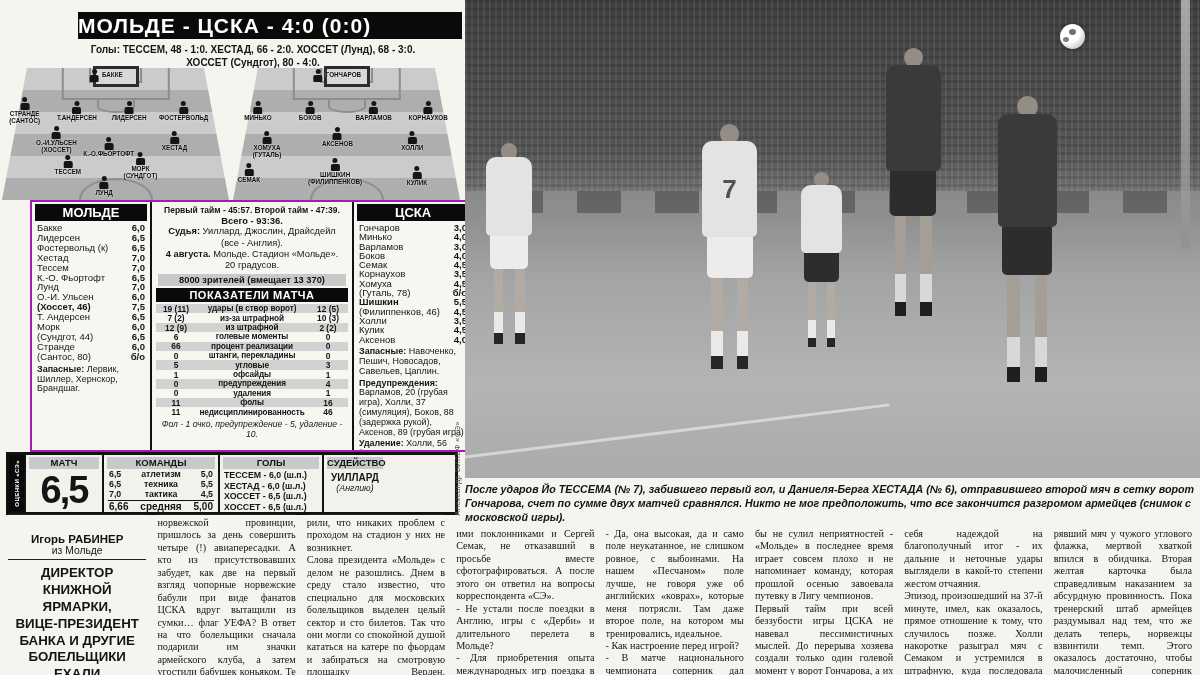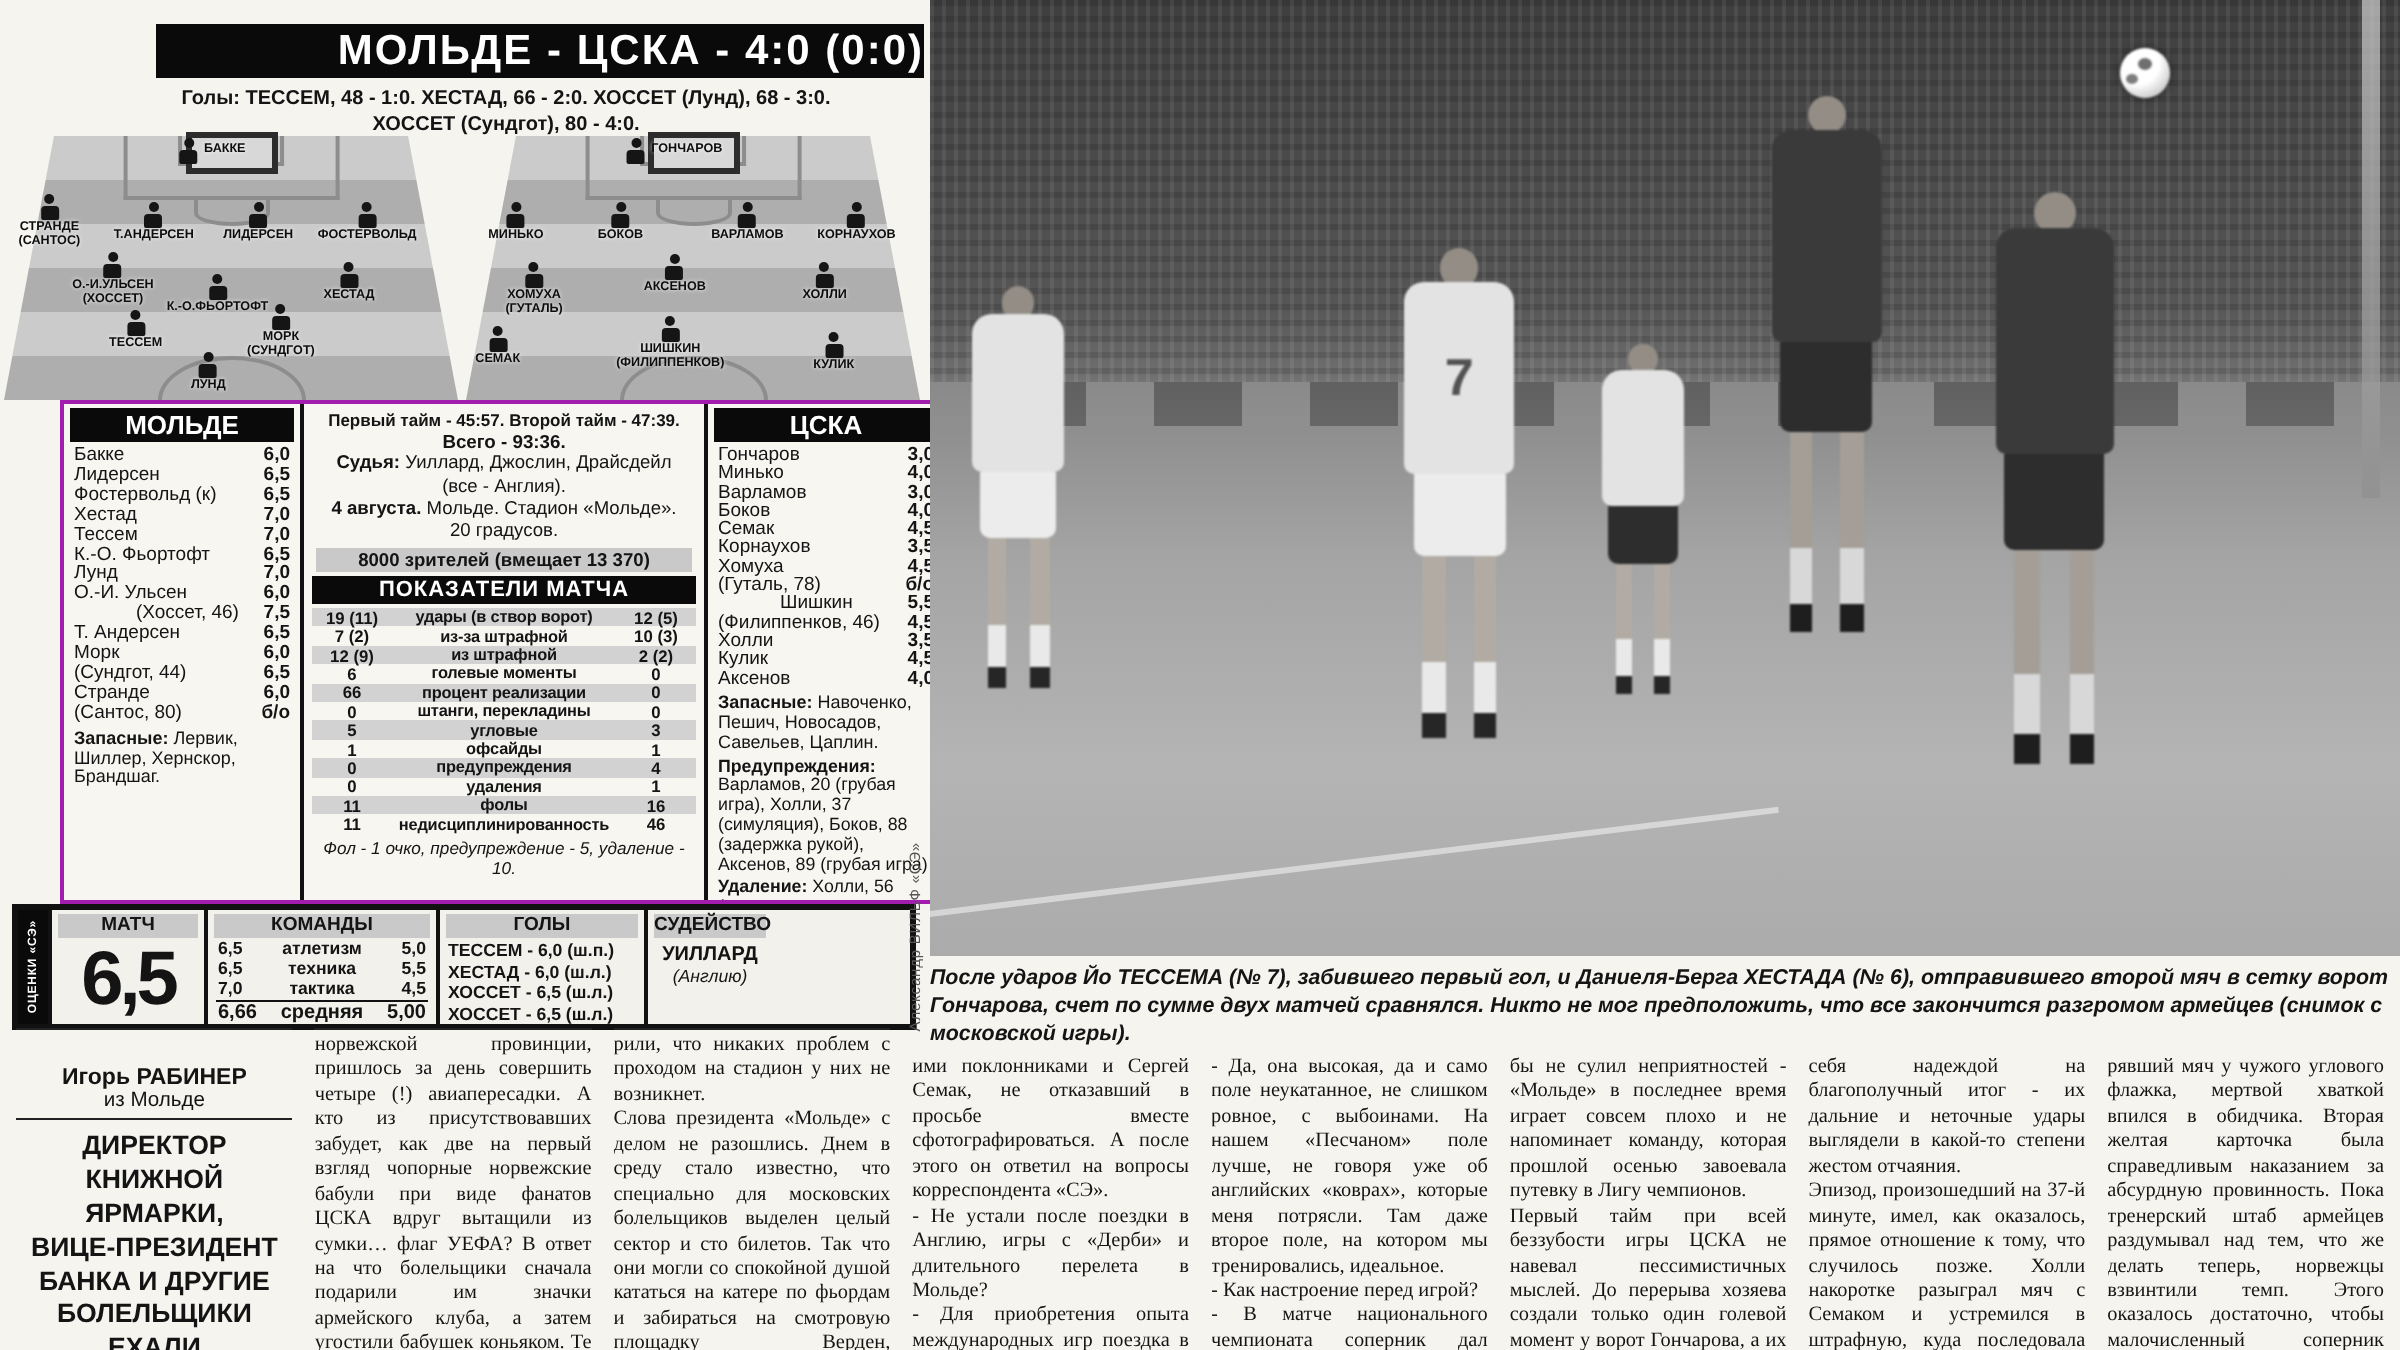--- a/index.html
+++ b/index.html
@@ -3,21 +3,21 @@
 <meta charset="utf-8">
 <style>
   html,body{margin:0;padding:0;}
   body{width:1200px;height:675px;position:relative;overflow:hidden;background:#f5f4ef;
        font-family:"Liberation Sans",sans-serif;color:#141414;}
   .page{position:absolute;inset:0;}
 
   
   .left-panel{position:absolute;left:0;top:0;width:462px;height:512px;}
   .title-bar{position:absolute;left:78px;top:12px;width:384px;height:27px;background:#0a0a0a;color:#fff;
-             font-weight:bold;font-size:21px;line-height:27px;text-align:right;letter-spacing:1px;}
+             font-weight:bold;font-size:21px;line-height:27px;text-align:left;letter-spacing:1px;}
   .goals-line{position:absolute;left:44px;top:43px;width:418px;text-align:center;font-size:10px;
               font-weight:bold;line-height:1.3;white-space:pre-line;}
 
   .pitches{position:absolute;left:2px;top:68px;width:458px;height:132px;display:flex;gap:4px;}
   .pitch{position:relative;width:227px;height:132px;}
   .grass{position:absolute;inset:0;clip-path:polygon(11% 0,89% 0,100% 100%,0 100%);
          background:repeating-linear-gradient(180deg,#cbcbcb 0 22px,#aeaeae 22px 44px);}
   .pen-area{position:absolute;top:0;left:50%;transform:translateX(-50%);width:46%;height:30px;
             border:2px solid #8d8d8d;border-top:none;}
   .goal-area{position:absolute;top:0;left:50%;transform:translateX(-50%);width:22%;height:13px;
@@ -44,21 +44,21 @@
           background:#f7f6f1;display:flex;box-sizing:border-box;}
   .team-col{width:118px;flex:none;overflow:hidden;}
   .team-col.left{border-right:2px solid #111;}
   .team-col.right{border-left:2px solid #111;}
   .mid-col{flex:1;min-width:0;overflow:hidden;padding:3px 4px 0;box-sizing:border-box;}
   .team-header{margin:2px 3px;background:#0a0a0a;color:#fff;font-weight:bold;font-size:13px;
                text-align:center;padding:1px 0;}
   .trow{display:flex;justify-content:space-between;padding:0 5px;font-size:9.5px;line-height:9.9px;}
   .right .trow{line-height:9.3px;}
   .tval{font-weight:bold;}
-  .trow.bold .tname{font-weight:normal;margin-left:31px;}
+  .trow.bold .tname{font-weight:bold;}
   .subs{margin:3px 5px 0;font-size:9px;line-height:1.1;}
   .cardblk{margin:2px 5px 0;font-size:8.9px;line-height:1.1;}
   .iline{text-align:center;font-size:9.3px;line-height:1.2;}
   .iline.b{font-weight:bold;font-size:8.5px;white-space:nowrap;}
   .iline.b2{font-weight:bold;font-size:9.4px;}
   .att{margin:3px 2px 2px;background:#c9c9c9;text-align:center;font-weight:bold;font-size:9.3px;padding:1px 0;}
   .stats-header{margin:1px 0 2px;background:#0a0a0a;color:#fff;font-weight:bold;font-size:11px;
                 text-align:center;padding:1px 0;letter-spacing:.5px;}
   .stats .srow{display:flex;align-items:center;height:9.4px;font-weight:bold;font-size:8.4px;}
   .stats .srow:nth-child(odd){background:#d2d2d2;}

